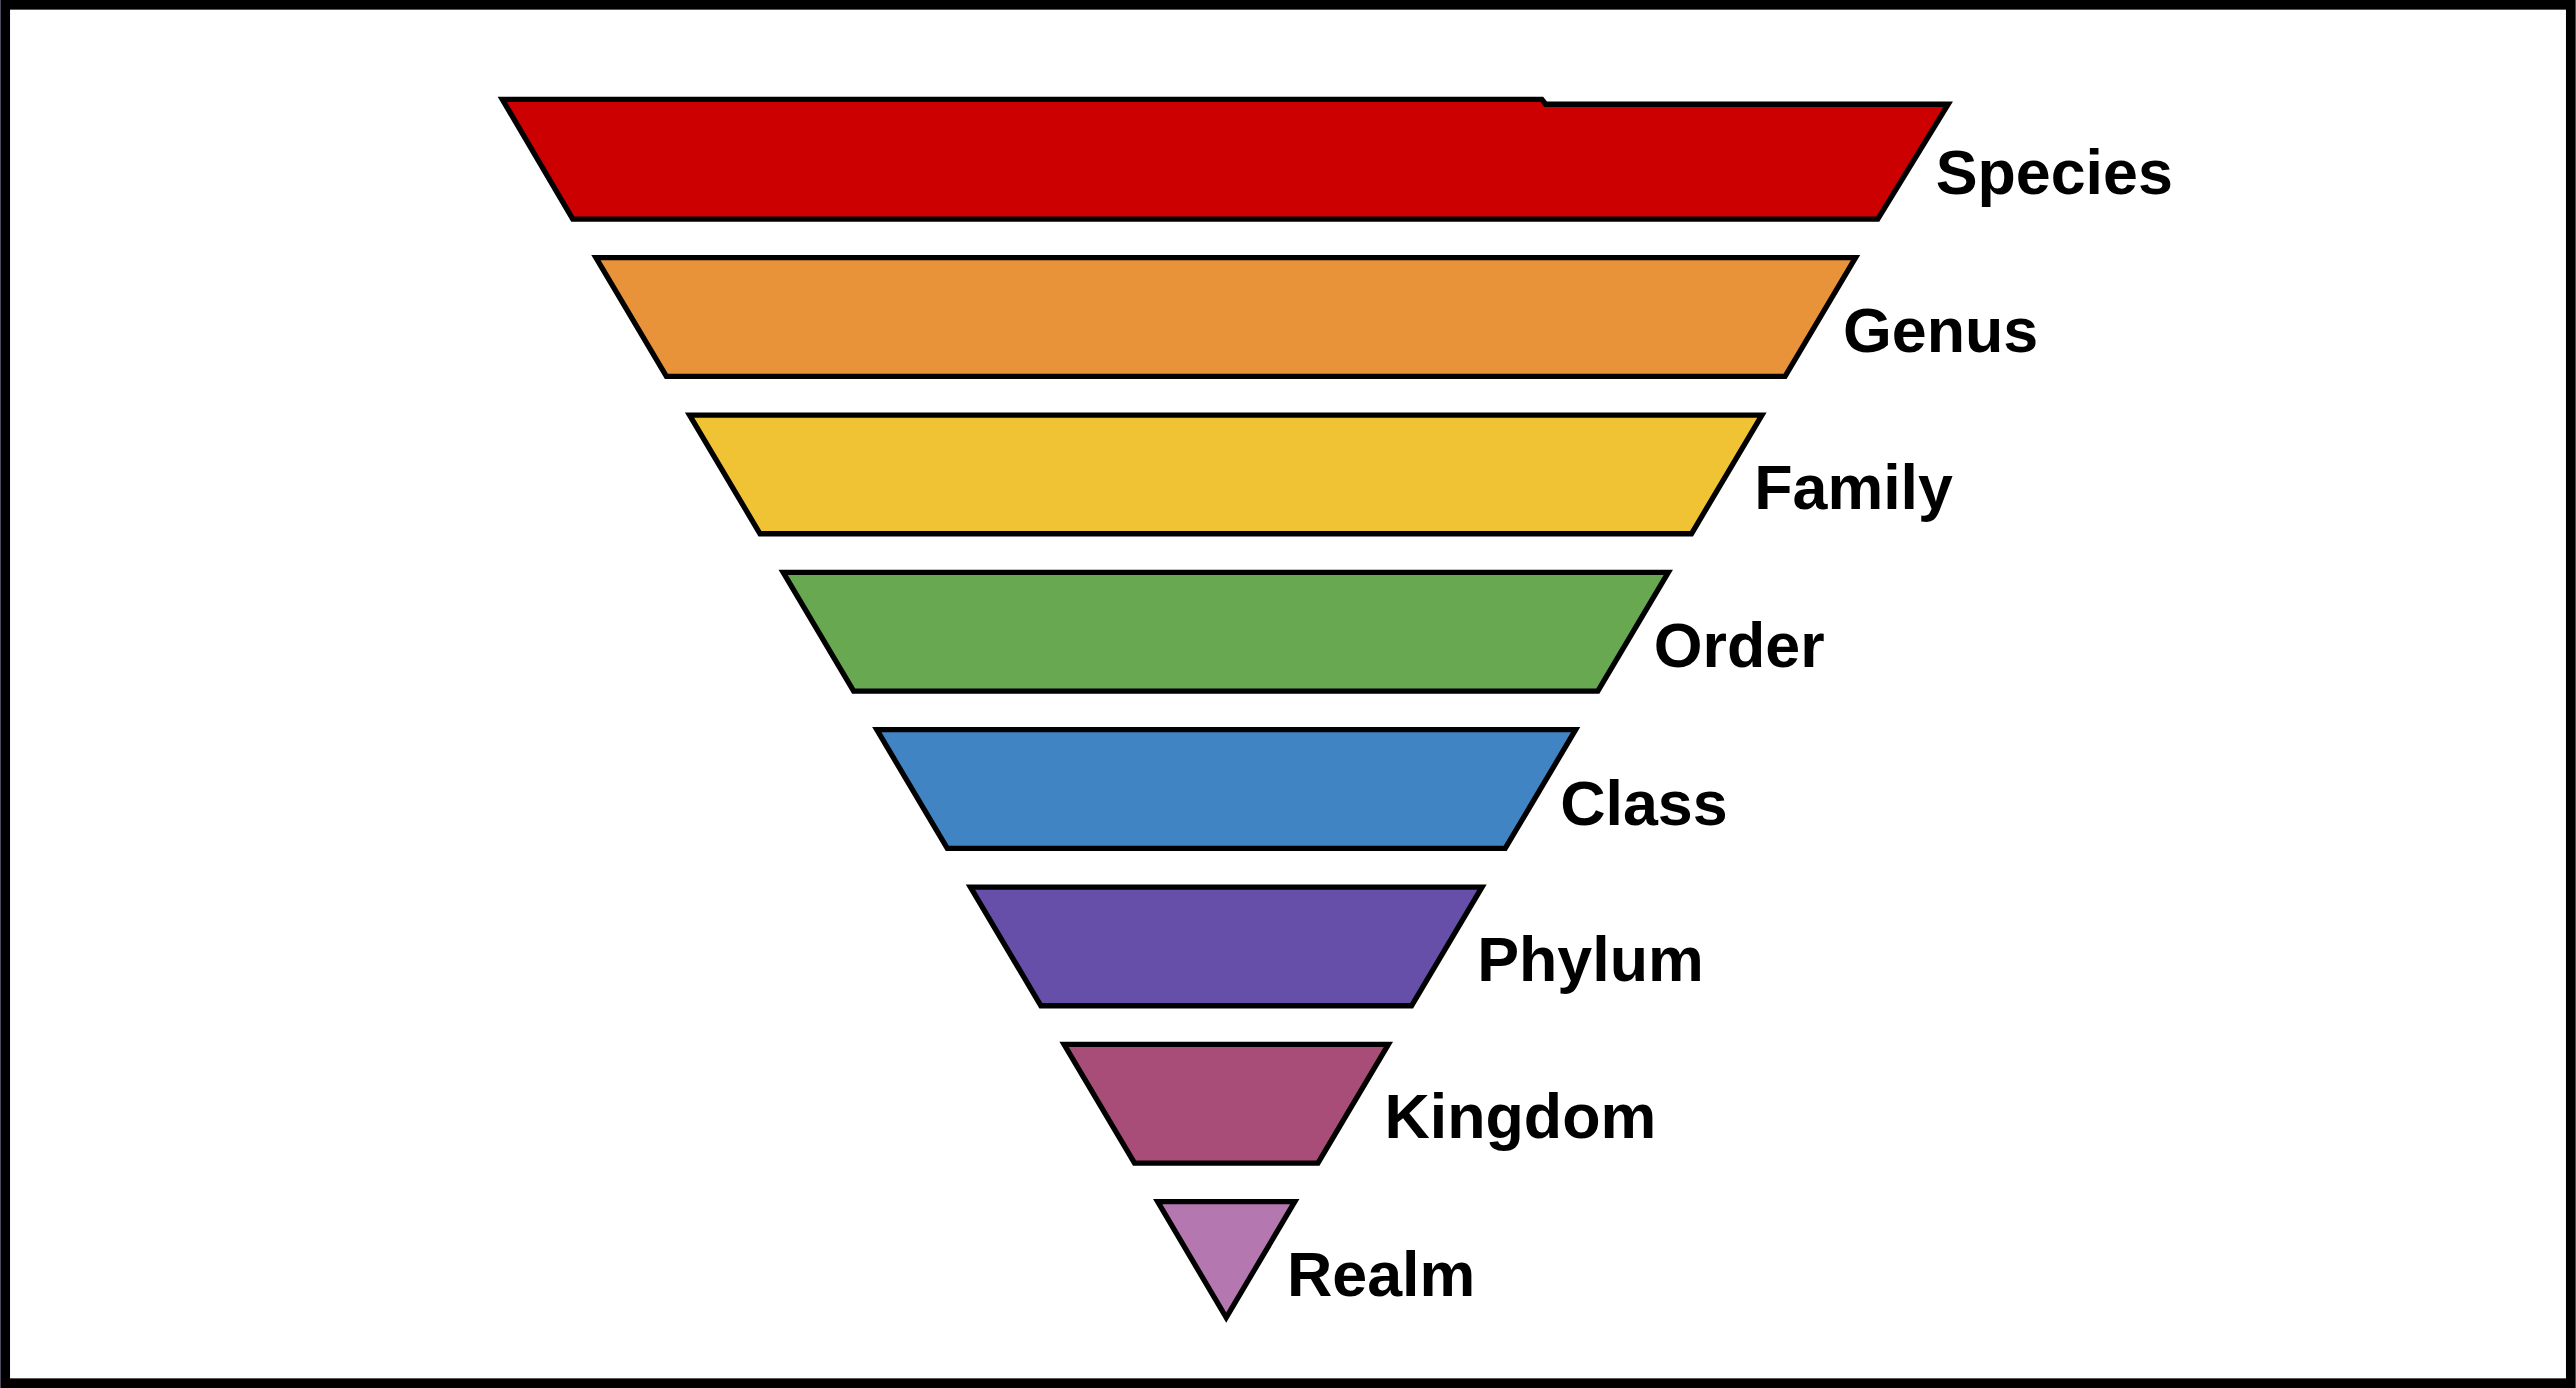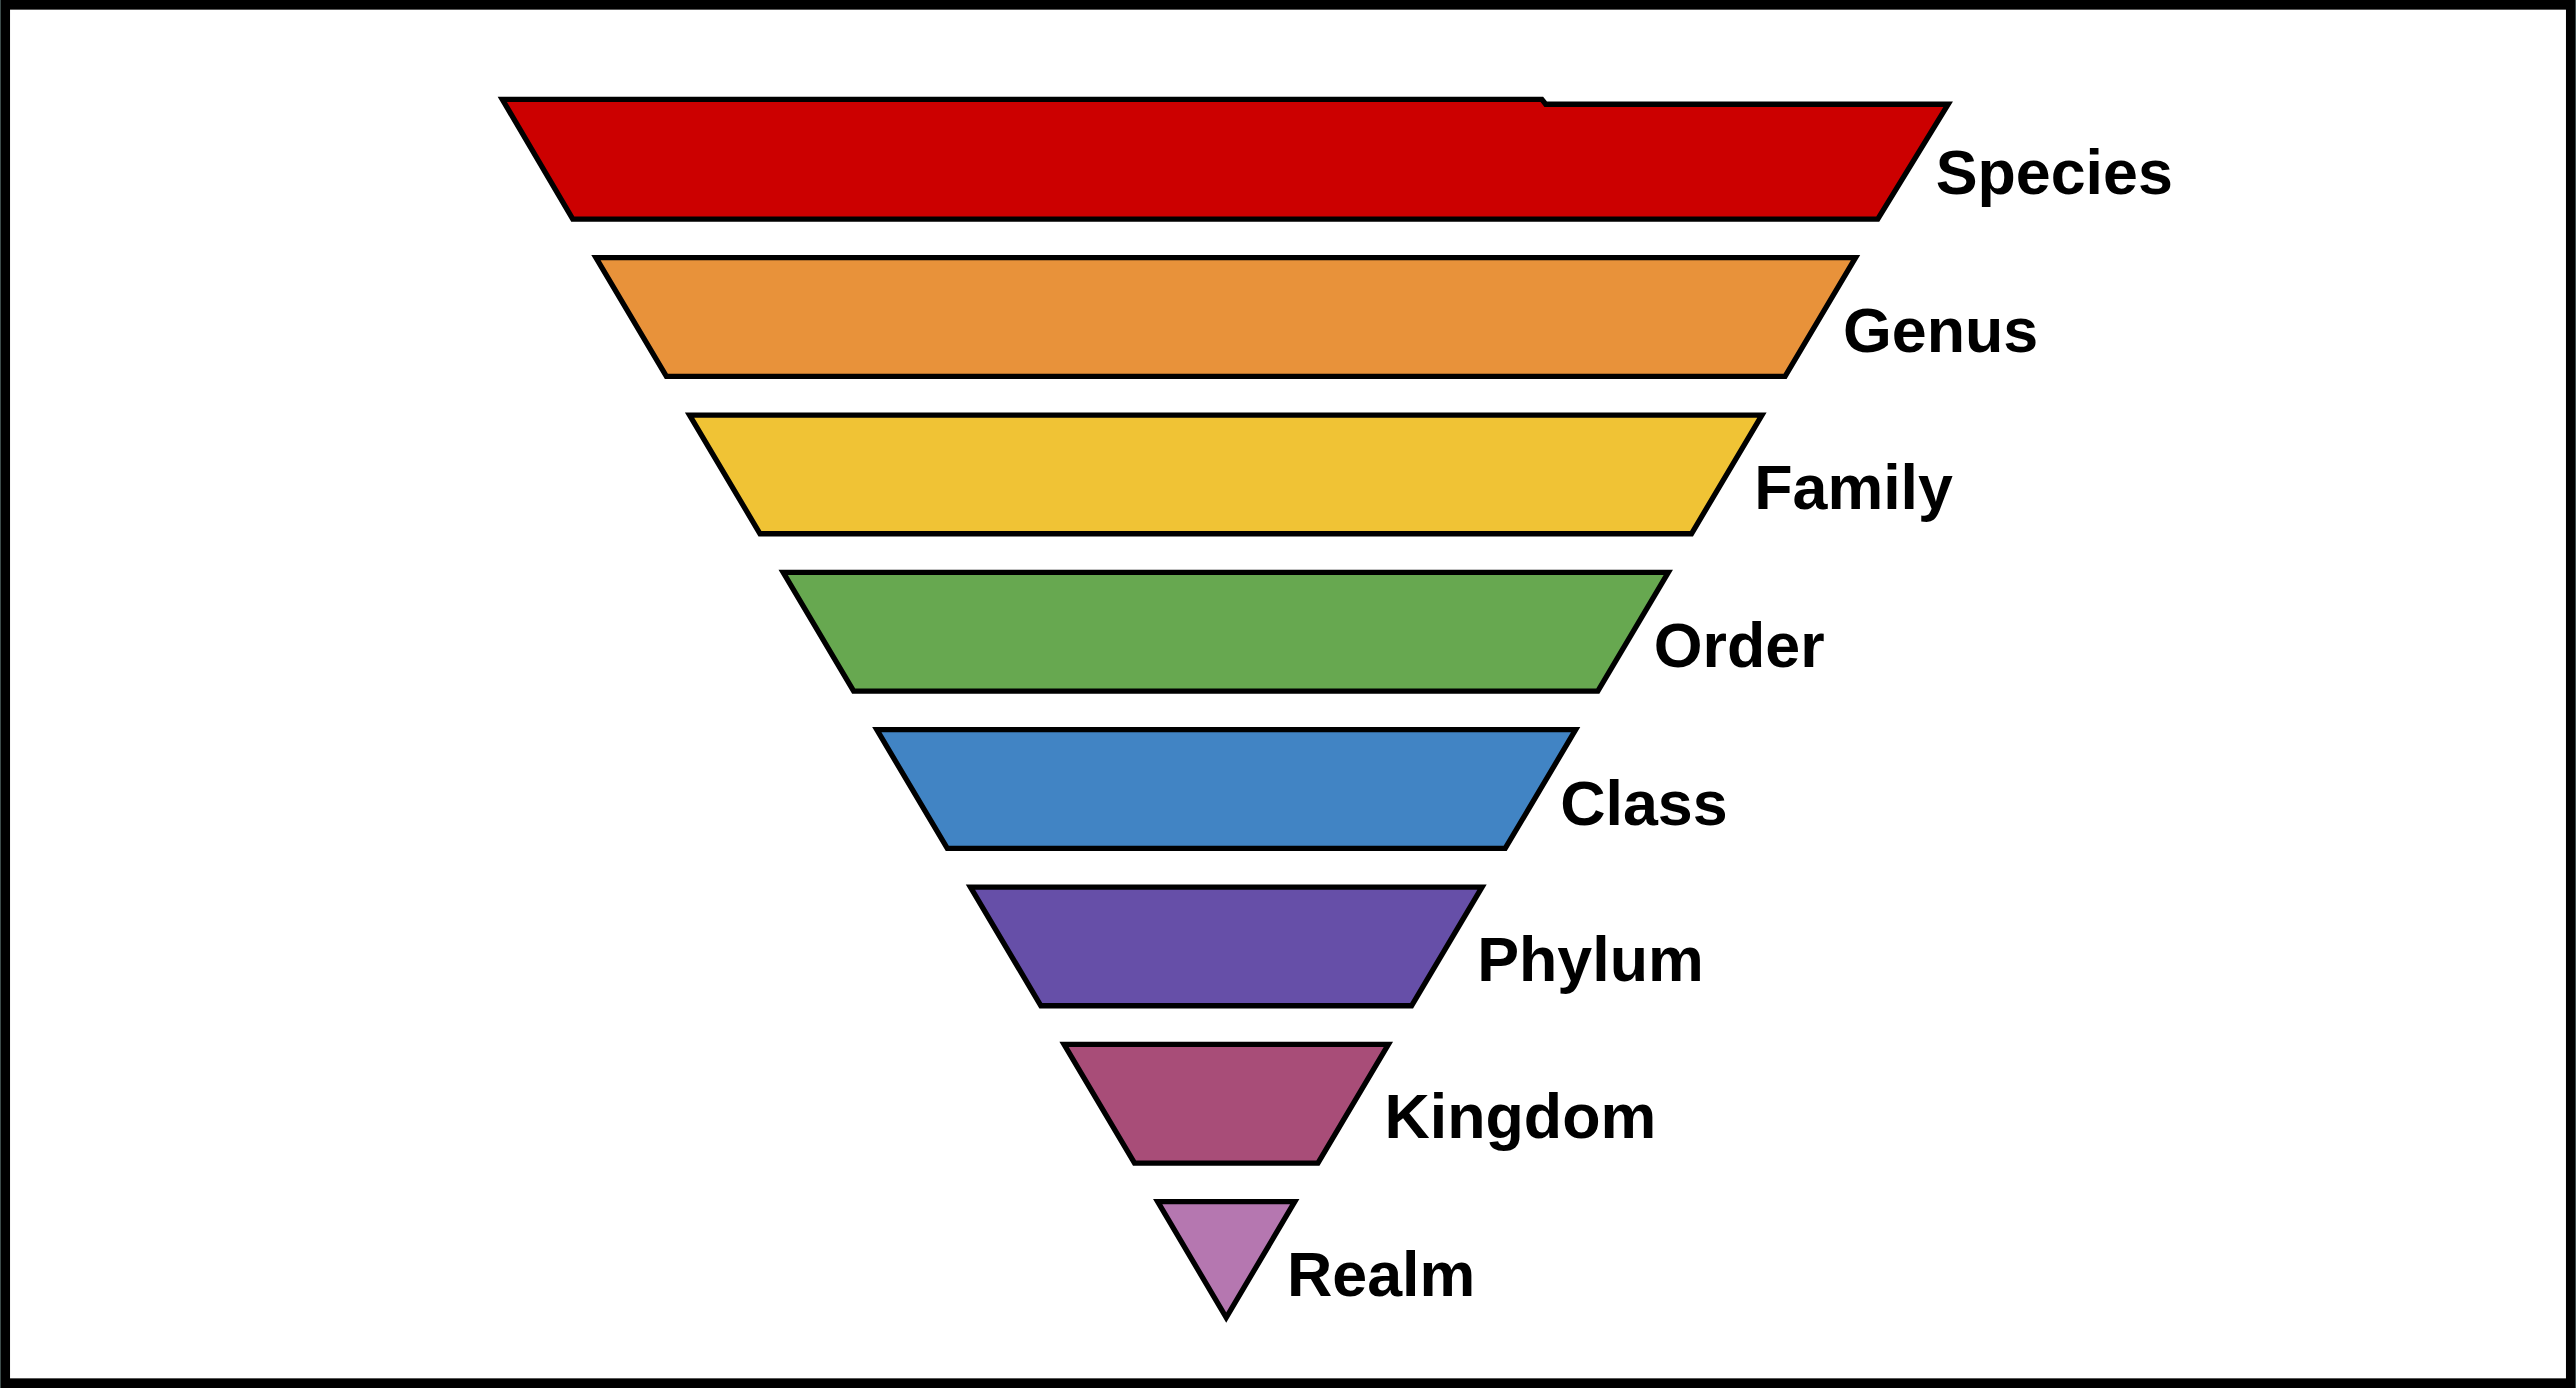--- a/index.html
+++ b/index.html
@@ -5,21 +5,21 @@
   html, body {
     margin: 0;
     padding: 0;
     background: #ffffff;
     font-family: "Liberation Sans", sans-serif;
   }
   .frame {
     position: relative;
     width: 2576px;
     height: 1388px;
-    background: #0f766e;
+    background: #8b5cf6;
     overflow: hidden;
   }
   svg { display: block; }
   .funnel-label {
     font-family: "Liberation Sans", "DejaVu Sans", sans-serif;
     font-weight: bold;
     font-size: 65px;
   }
 </style>
 </head>

